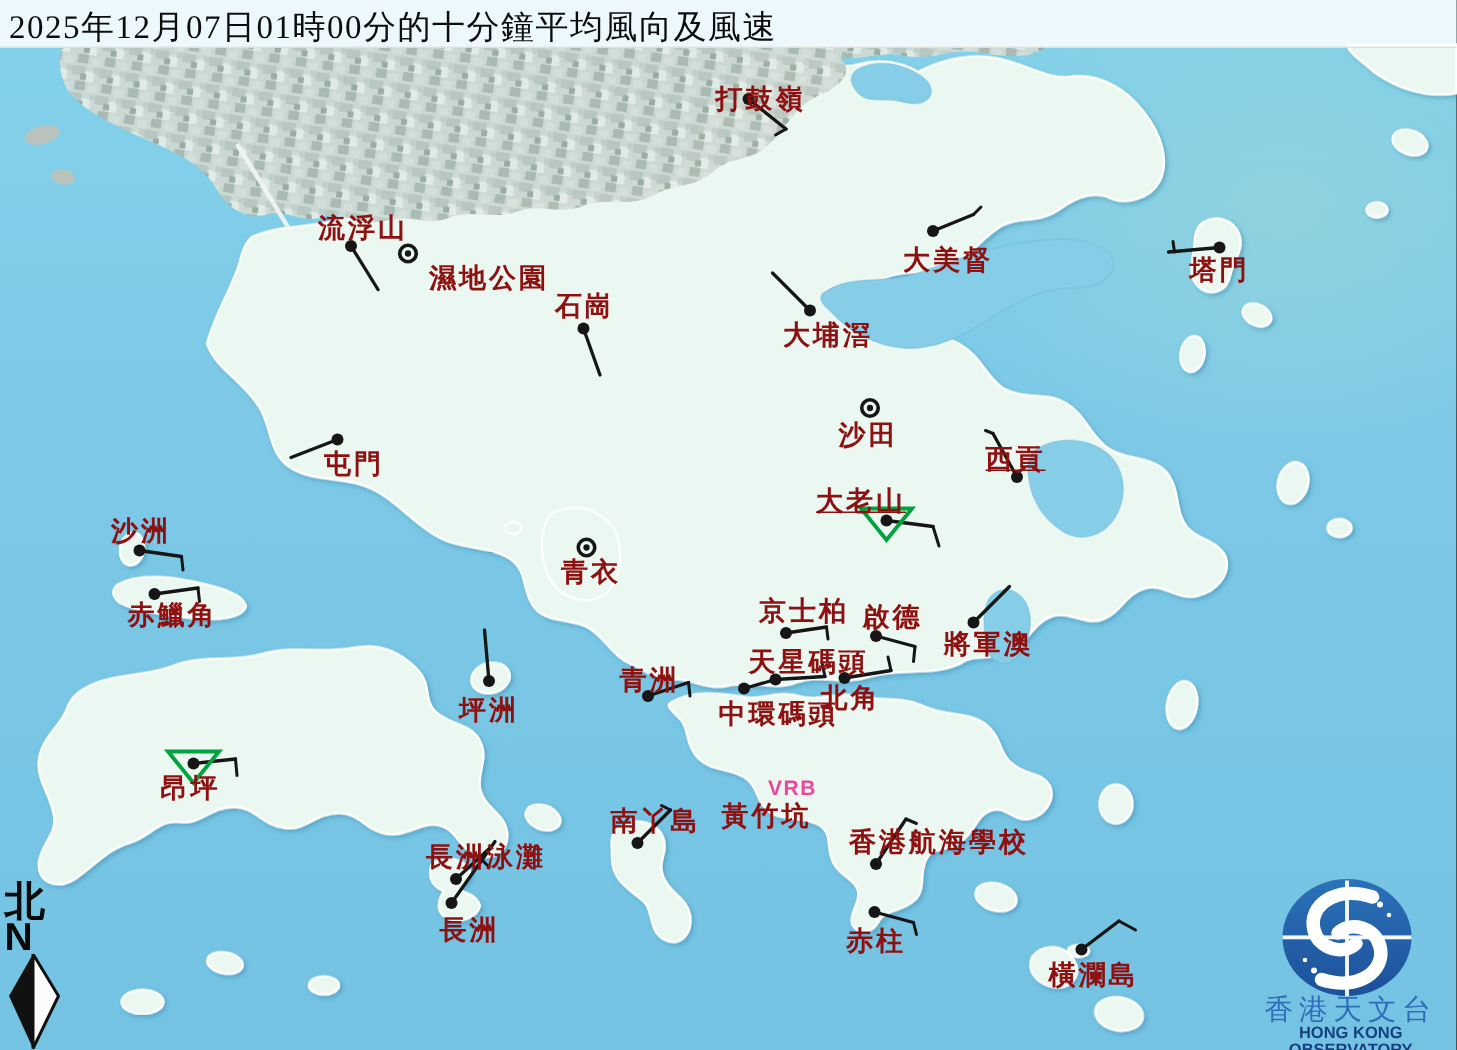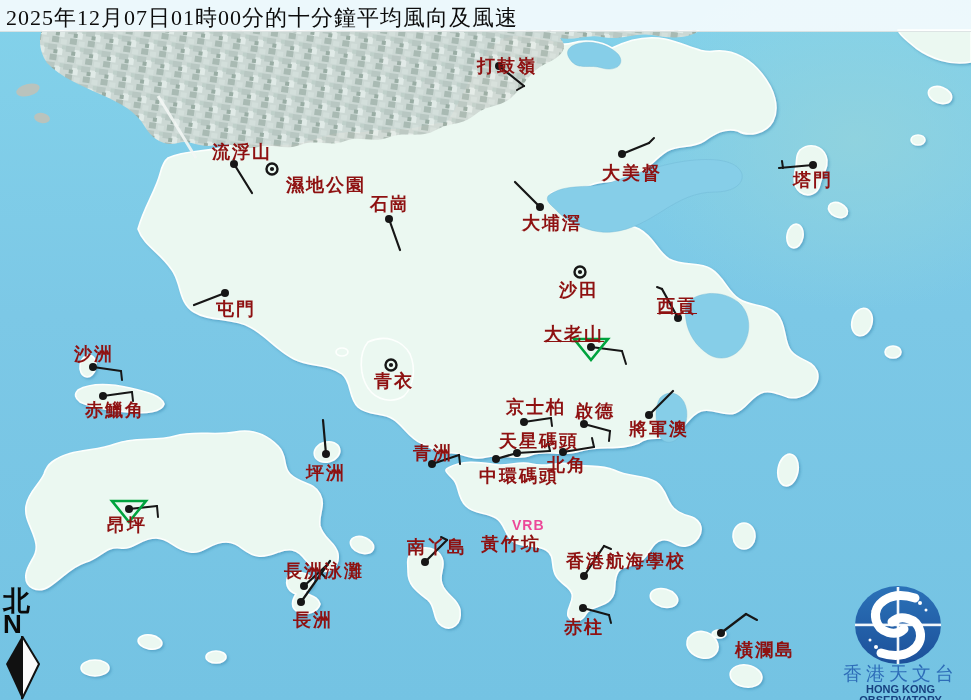--- a/index.html
+++ b/index.html
@@ -287,21 +287,21 @@
       <div class="station-label" style="left: 413px; top: 444px;">青洲</div>
       <div class="station-label" style="left: 306px; top: 464px;">坪洲</div>
       <div class="station-label" style="left: 107px; top: 516px;">昂坪</div>
       <div class="station-label" style="left: 407px; top: 538px;">南丫島</div>
       <div class="station-label" style="left: 481px; top: 535px;">黃竹坑</div>
       <div class="vrb-label" style="left: 512px; top: 518px;">VRB</div>
       <div class="station-label" style="left: 566px; top: 552px;">香港航海學校</div>
       <div class="station-label" style="left: 284px; top: 562px;">長洲泳灘</div>
       <div class="station-label" style="left: 282px; top: 611px; margin-left: 11px;">長洲</div>
       <div class="station-label" style="left: 564px; top: 618px;">赤柱</div>
-      <div class="station-label" style="left: 699px; top: 641px; margin-left: 36px;">橫瀾島</div>
+      <div class="station-label" style="left: 699px; top: 641px;">橫瀾島</div>
     </div>
 
   <div id="title-bar">
     <span class="t">2025年12月07日01時00分的十分鐘平均風向及風速</span>
   </div>
 
   <div id="compass">
     <div class="hanzi">北</div>
     <div class="letter">N</div>
     <svg width="40" height="64" viewBox="0 0 40 64">

